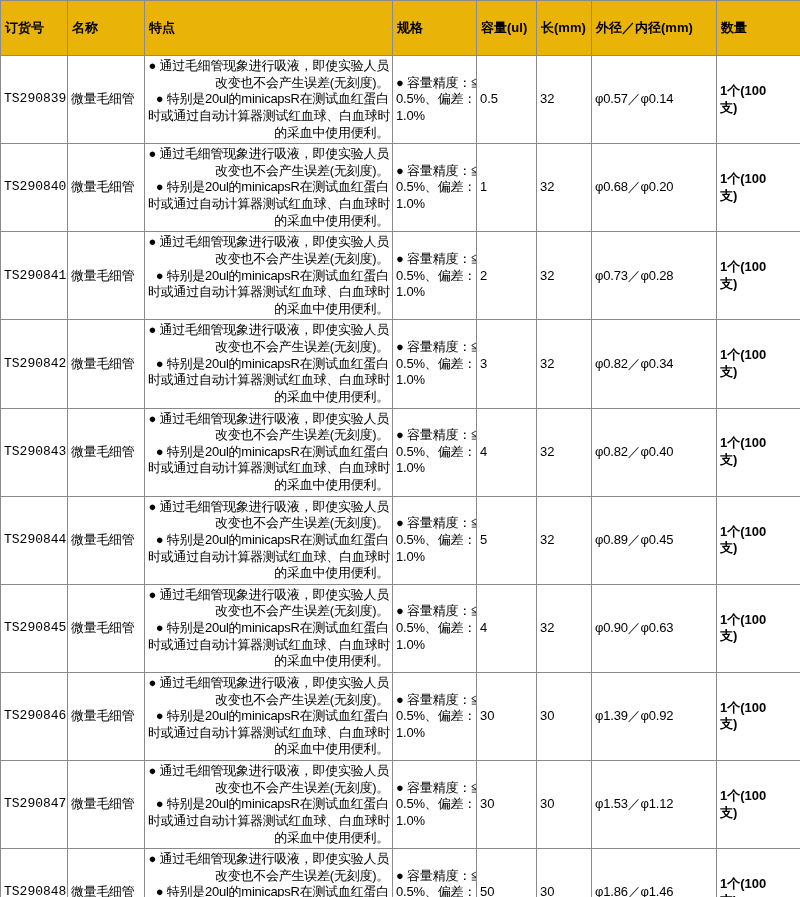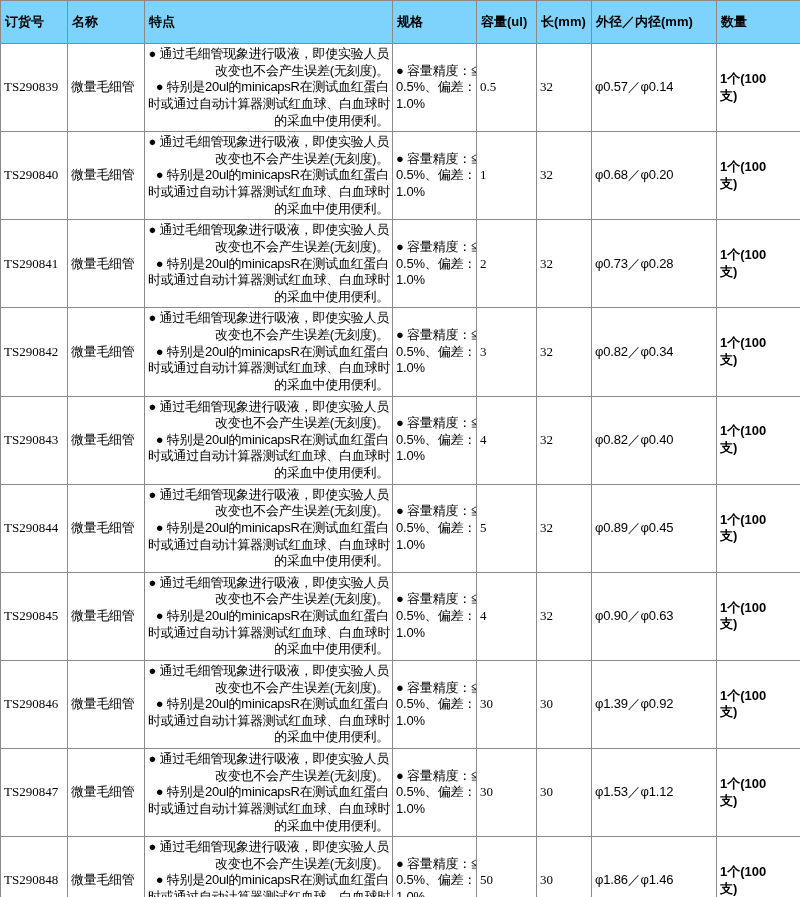--- a/index.html
+++ b/index.html
@@ -20,40 +20,40 @@
   table.spec-table th,
   table.spec-table td {
     border: 1px solid #8a8a8a;
     vertical-align: middle;
     padding: 2px 3px;
     font-size: 13px;
     line-height: 1.28;
     overflow: hidden;
   }
   table.spec-table thead th {
-    background: #7dd3fc;
+    background: #eab308;
     font-weight: bold;
     text-align: left;
     height: 22px;
-    padding: 10px 4px;
+    padding: 16px 4px;
     font-size: 13px;
     white-space: nowrap;
   }
   
   col.c-code    { width: 67px; }
   col.c-name    { width: 77px; }
   col.c-feat    { width: 248px; }
   col.c-spec    { width: 84px; }
   col.c-vol     { width: 60px; }
   col.c-len     { width: 55px; }
   col.c-dia     { width: 125px; }
   col.c-qty     { width: 84px; }
 
   td.code {
-    font-family: Liberation Serif, serif;
+    font-family: Liberation Mono, monospace;
     font-size: 14px;
     white-space: nowrap;
     padding-left: 1px;
   }
   td.name {
     font-size: 13.5px;
     white-space: nowrap;
     letter-spacing: -0.3px;
     margin-top: 21px;
   }
@@ -70,21 +70,20 @@
   }
   td.spec {
     font-size: 12.5px;
     line-height: 1.32;
     letter-spacing: -0.2px;
   }
   td.spec .line { white-space: nowrap; }
   td.vol, td.len {
     font-size: 13.5px;
     white-space: nowrap;
-    font-family: Liberation Serif, serif;
   }
   td.dia {
     font-size: 13.5px;
     white-space: nowrap;
     letter-spacing: -0.2px;
   }
   td.qty {
     font-size: 12.5px;
     line-height: 1.3;
     font-weight: bold;

